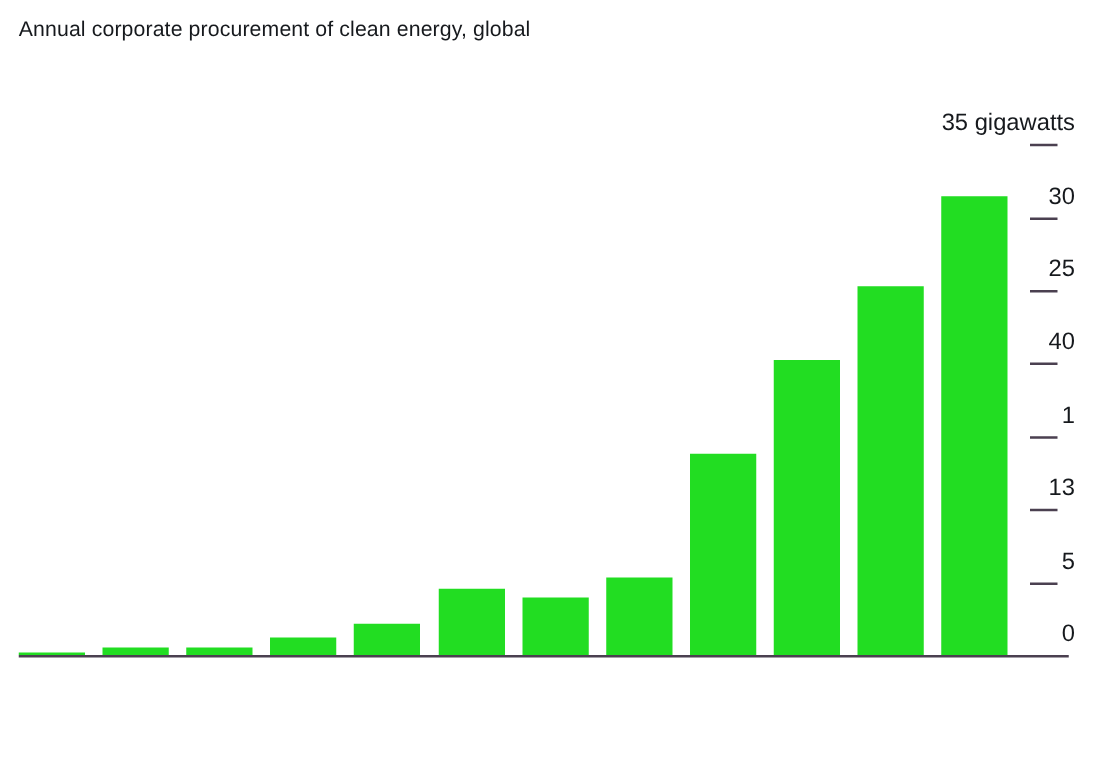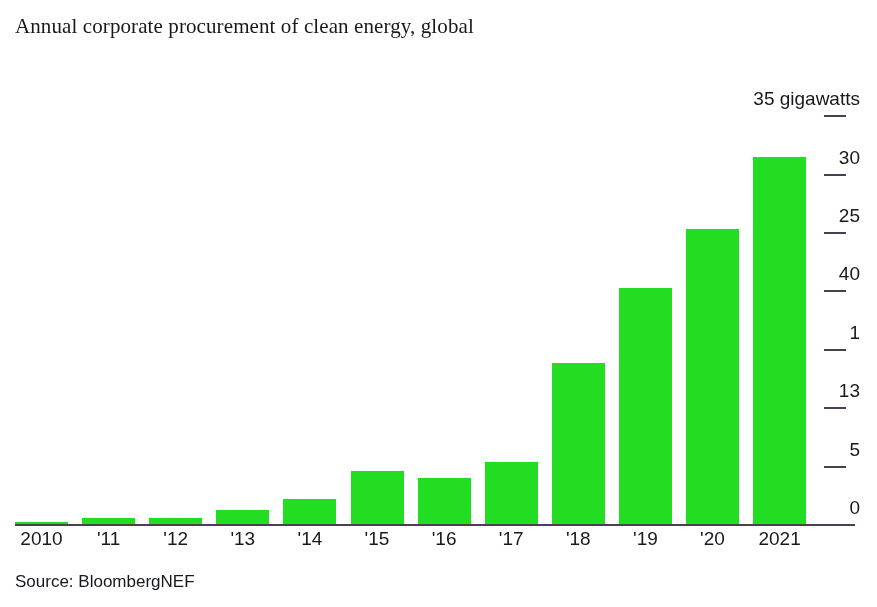--- a/index.html
+++ b/index.html
@@ -21,26 +21,25 @@
     inset: 0;
     width: 877px;
     height: 607px;
   }
 
   
   #chart-title {
     position: absolute;
     left: 15px;
     top: 14px;
-    font-size: 21px;
+    font-size: 17px;
     font-weight: 400;
     letter-spacing: 0.1px;
     color: #16191d;
     white-space: nowrap;
-    font-family: Liberation Serif, serif;
   }
 
   
   #plot-area {
     position: absolute;
     left: 0px;
     top: 100px;
     width: 877px;
     height: 426px;
   }
@@ -186,30 +185,15 @@
           <div class="y-tick-mark" style="background: rgb(75, 64, 80);"></div>
         </div>
         <div class="y-tick" style="top: 15.2px;">
           <div class="y-tick-label units">35 gigawatts</div>
           <div class="y-tick-mark" style="background: rgb(75, 64, 80);"></div>
         </div>
       </div>
 
   </div>
 
-  <div id="x-axis">
-      <div class="x-tick-label" style="left: 8px; width: 67px;">2010</div>
-      <div class="x-tick-label" style="left: 75.1px; width: 67px;">'11</div>
-      <div class="x-tick-label" style="left: 142.2px; width: 67px;">'12</div>
-      <div class="x-tick-label" style="left: 209.3px; width: 67px;">'13</div>
-      <div class="x-tick-label" style="left: 276.4px; width: 67px;">'14</div>
-      <div class="x-tick-label" style="left: 343.5px; width: 67px;">'15</div>
-      <div class="x-tick-label" style="left: 410.6px; width: 67px;">'16</div>
-      <div class="x-tick-label" style="left: 477.7px; width: 67px;">'17</div>
-      <div class="x-tick-label" style="left: 544.8px; width: 67px;">'18</div>
-      <div class="x-tick-label" style="left: 611.9px; width: 67px;">'19</div>
-      <div class="x-tick-label" style="left: 679px; width: 67px;">'20</div>
-      <div class="x-tick-label" style="left: 746.1px; width: 67px;">2021</div>
-    </div>
 
-  <div id="chart-source">Source: BloombergNEF</div>
 
 </div>
 
 </body></html>

